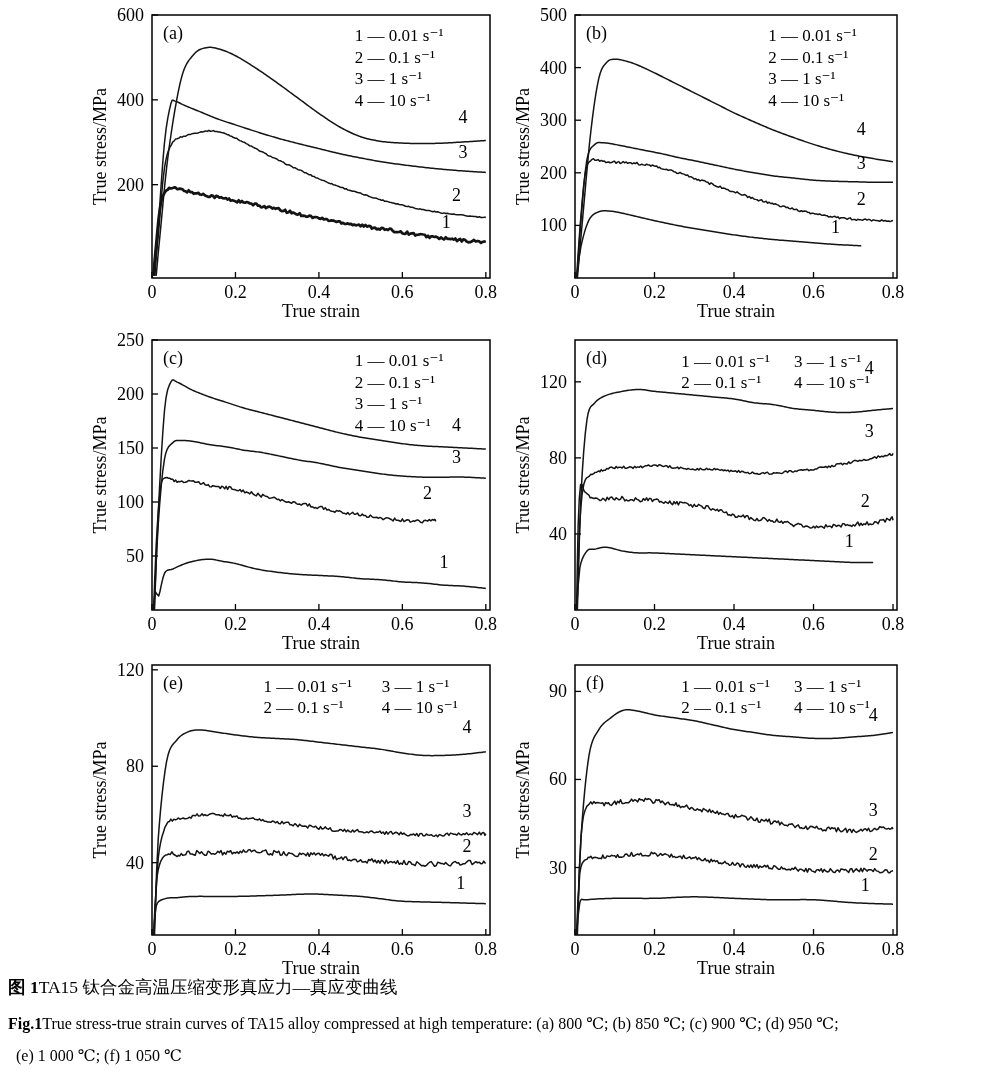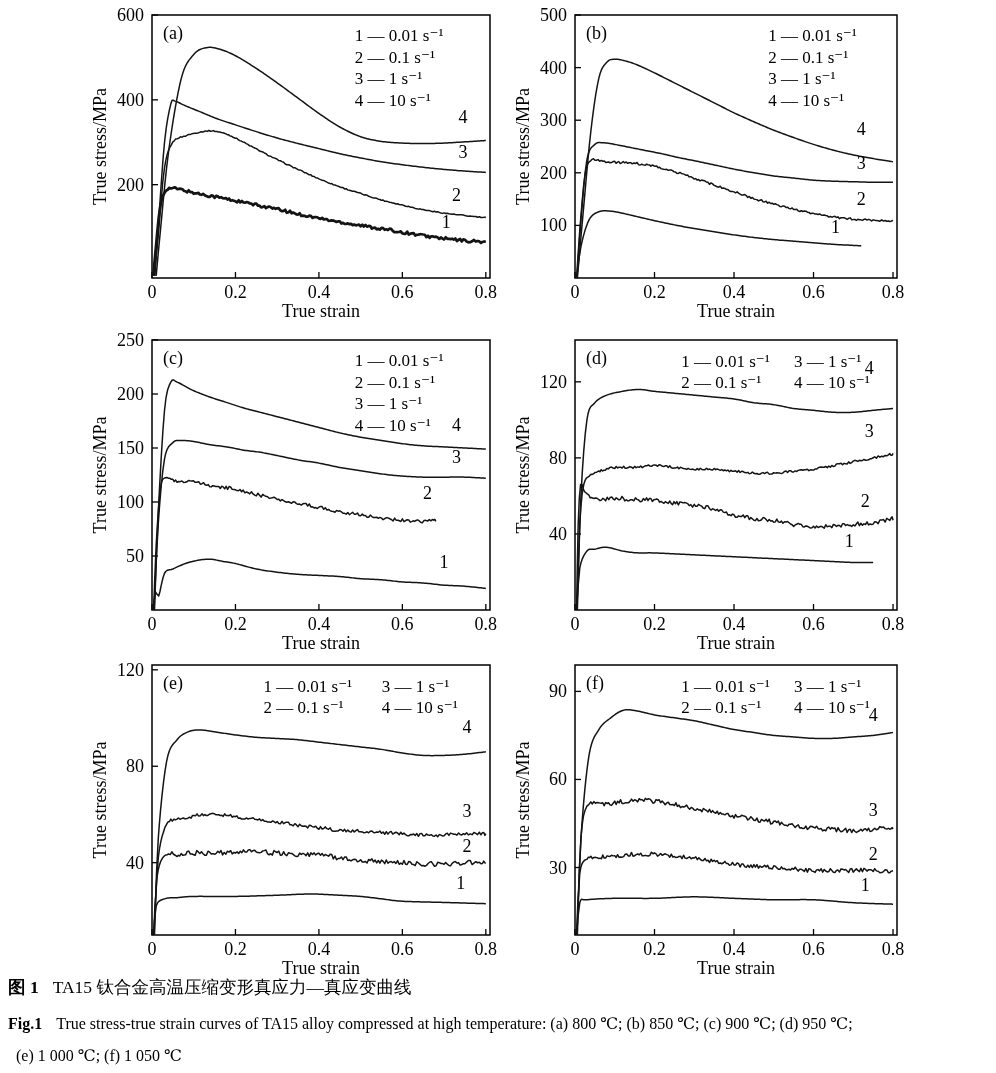--- a/index.html
+++ b/index.html
@@ -4,21 +4,21 @@
 <style>
   html,body{margin:0;padding:0;background:#ffffff;}
   body{width:996px;height:1073px;position:relative;overflow:hidden;
        font-family:"Liberation Serif","DejaVu Serif",serif;color:#000;}
   #figure-canvas{position:absolute;left:0;top:0;}
   svg text{font-family:"Liberation Serif","DejaVu Serif",serif;fill:#000;}
   .caption-line{position:absolute;left:8px;font-size:16px;line-height:1.25;color:#000;white-space:nowrap;}
   #caption-zh{top:977px;font-size:17.5px;}
   #caption-en1{top:1014px;}
   #caption-en2{top:1046px;margin-left:8px;}
-  .cap-label{font-weight:bold;margin-right:14px;}
+  .cap-label{font-weight:bold;}
 </style>
 </head>
 <body>
 
 <svg id="figure-canvas" width="996" height="975" viewBox="0 0 996 975" xmlns="http://www.w3.org/2000/svg">
     <g>
       <rect x="152" y="15" width="338" height="263" fill="none" stroke="#000000" stroke-width="1.5"></rect>
       <line x1="152" y1="184.67741935483872" x2="158" y2="184.67741935483872" stroke="#000000" stroke-width="1.3"></line>
       <text x="144" y="190.67741935483872" text-anchor="end" font-size="18">200</text>
       <line x1="152" y1="99.83870967741936" x2="158" y2="99.83870967741936" stroke="#000000" stroke-width="1.3"></line>

